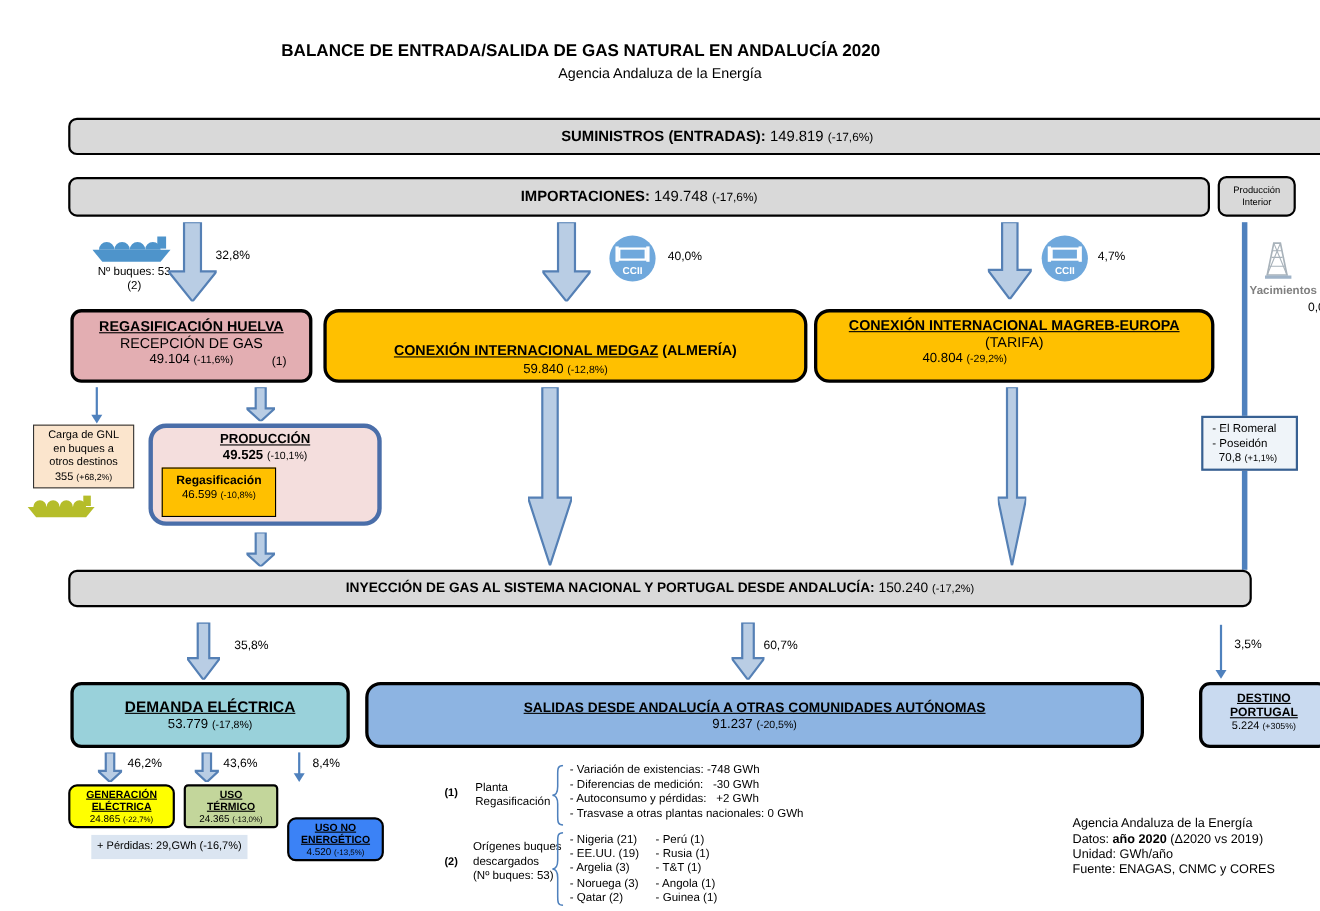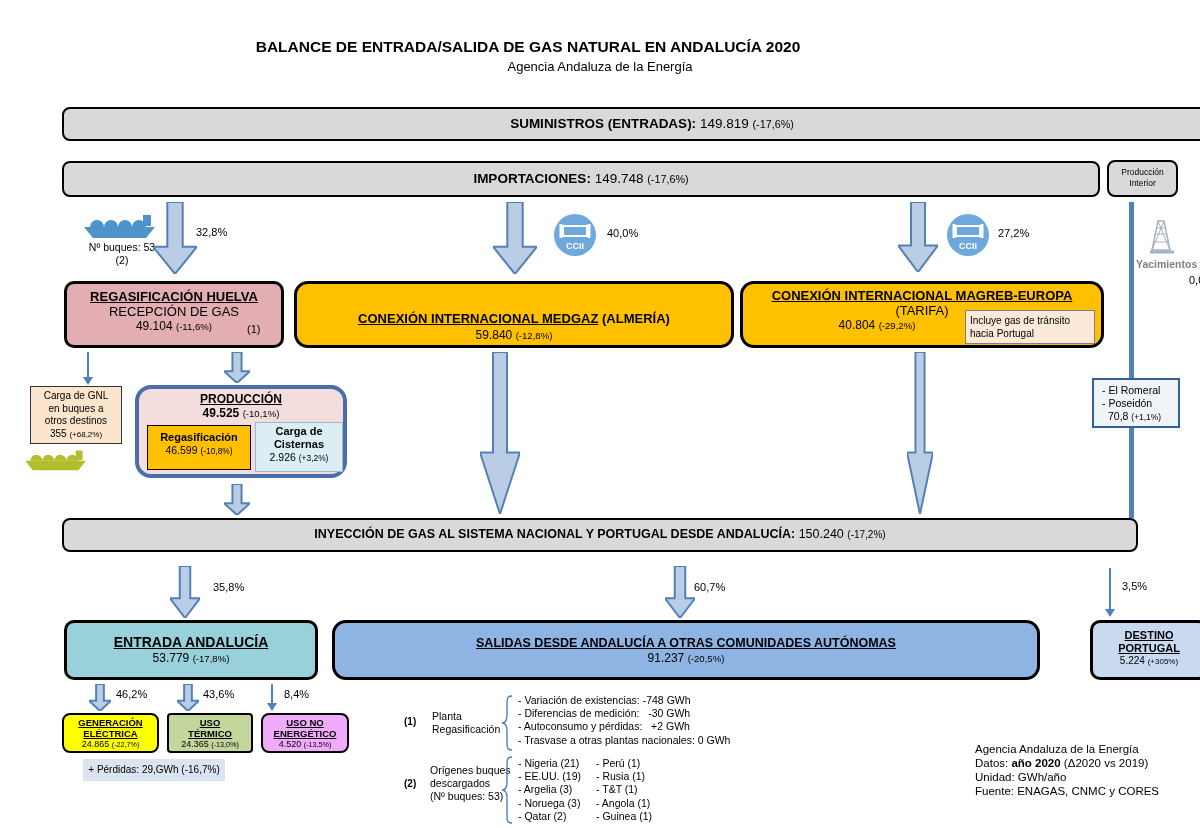--- a/index.html
+++ b/index.html
@@ -86,21 +86,21 @@
     </svg>
   <svg class="arr" viewBox="0 0 40 100" preserveAspectRatio="none" style="left:493px;top:202px;width:44px;height:72px;">
       <use href="#fatarrow"></use>
     </svg>
   <svg class="arr" viewBox="0 0 40 100" preserveAspectRatio="none" style="left:898px;top:202px;width:40px;height:70px;">
       <use href="#fatarrow"></use>
     </svg>
 
   <div class="pct" style="left:196px;top:226px;">32,8%</div>
   <div class="pct" style="left:607px;top:227px;">40,0%</div>
-  <div class="pct" style="left:998px;top:227px;">27,2%</div>
+  <div class="pct" style="left:998px;top:227px;">4,7%</div>
 
   
   <svg class="arr" viewBox="0 0 44 44" style="left:553px;top:213px;width:44px;height:44px;">
     <circle cx="22" cy="22" r="21" fill="#6fa8dc"></circle>
     <rect x="10" y="13" width="24" height="10" fill="none" stroke="#fff" stroke-width="2"></rect>
     <rect x="6.5" y="11" width="3" height="14" fill="#fff"></rect>
     <rect x="34.5" y="11" width="3" height="14" fill="#fff"></rect>
     <text x="22" y="36" text-anchor="middle" font-size="9" font-weight="bold" fill="#fff" font-family="Liberation Sans, sans-serif">CCII</text>
   </svg>
   <svg class="arr" viewBox="0 0 44 44" style="left:946px;top:213px;width:44px;height:44px;">
@@ -135,21 +135,20 @@
 
   
   <div class="box" style="left:740px;top:281px;width:364px;height:67px;background:#ffc000;border-width:3px;border-radius:14px;padding-top:4px;font-size:13px;line-height:15px;">
     <div class="b u">CONEXIÓN INTERNACIONAL MAGREB-EUROPA</div>
     <div>(TARIFA)</div>
     <div style="font-size:12px;margin-right:90px;">
       <span>40.804</span>
       <span class="delta">(-29,2%)</span>
     </div>
   </div>
-  <div class="abs" style="left:965px;top:310px;width:130px;height:34px;background:#fde9d9;border:1px solid #808080;box-sizing:border-box;font-size:10px;line-height:13px;padding:3px 4px;text-align:left;">Incluye gas de tránsito hacia Portugal</div>
 
   
   <div class="tarrow" style="left:87px;top:352px;height:26px;"></div>
   <svg class="arr" viewBox="0 0 40 100" preserveAspectRatio="none" style="left:224px;top:352px;width:26px;height:31px;">
       <use href="#fatarrow"></use>
     </svg>
 
   
   <div class="abs" style="left:30px;top:386px;width:92px;height:58px;background:#fbe5cd;border:1.5px solid #333;box-sizing:border-box;text-align:center;font-size:10px;line-height:12.5px;padding-top:3px;">
     <div>Carga de GNL</div>
@@ -177,28 +176,20 @@
       <span class="b">49.525</span>
       <span class="delta">(-10,1%)</span>
     </div>
     <div class="abs" style="left:8px;top:36px;width:104px;height:45px;background:#ffc000;border:1.5px solid #000;box-sizing:border-box;padding-top:5px;">
       <div class="b" style="font-size:11px;line-height:13px;">Regasificación</div>
       <div style="font-size:10.5px;">
         <span>46.599</span>
         <span class="delta">(-10,8%)</span>
       </div>
     </div>
-    <div class="abs" style="left:116px;top:33px;width:88px;height:50px;background:#daeef3;border:1.5px solid #9ab7d3;box-sizing:border-box;padding-top:2px;">
-      <div class="b" style="font-size:11px;line-height:13px;">Carga de</div>
-      <div class="b" style="font-size:11px;line-height:13px;">Cisternas</div>
-      <div style="font-size:10.5px;">
-        <span>2.926</span>
-        <span class="delta">(+3,2%)</span>
-      </div>
-    </div>
   </div>
 
   
   <div class="abs" style="left:1092px;top:378px;width:88px;height:50px;background:#eff4f9;border:2.5px solid #376092;box-sizing:border-box;font-size:10.5px;line-height:13px;padding:4px 0 0 8px;text-align:left;">
     <div>- El Romeral</div>
     <div>- Poseidón</div>
     <div style="padding-left:6px;">
       <span>70,8</span>
       <span class="delta">(+1,1%)</span>
     </div>
@@ -230,21 +221,21 @@
       <use href="#fatarrow"></use>
     </svg>
   <div class="tarrow" style="left:1109px;top:568px;height:42px;"></div>
 
   <div class="pct" style="left:213px;top:581px;">35,8%</div>
   <div class="pct" style="left:694px;top:581px;">60,7%</div>
   <div class="pct" style="left:1122px;top:580px;">3,5%</div>
 
   
   <div class="box" style="left:64px;top:620px;width:254px;height:60px;background:#99d1da;border-width:3px;padding-top:11px;">
-    <div class="b u" style="font-size:14px;line-height:17px;">ENTRADA ANDALUCÍA</div>
+    <div class="b u" style="font-size:14px;line-height:17px;">DEMANDA ELÉCTRICA</div>
     <div style="font-size:12px;">
       <span>53.779</span>
       <span class="delta">(-17,8%)</span>
     </div>
   </div>
 
   
   <div class="box" style="left:332px;top:620px;width:708px;height:60px;background:#8db4e2;border-width:3px;border-radius:14px;padding-top:13px;">
     <div class="b u" style="font-size:12.5px;line-height:15px;">SALIDAS DESDE ANDALUCÍA A OTRAS COMUNIDADES AUTÓNOMAS</div>
     <div style="font-size:12px;">
@@ -286,21 +277,21 @@
     </div>
   </div>
   <div class="box" style="left:167px;top:713px;width:86px;height:40px;background:#c3d69b;border-radius:4px;padding-top:2px;">
     <div class="b u" style="font-size:9.5px;line-height:11px;">USO</div>
     <div class="b u" style="font-size:9.5px;line-height:11px;">TÉRMICO</div>
     <div style="font-size:9px;">
       <span>24.365</span>
       <span class="delta">(-13,0%)</span>
     </div>
   </div>
-  <div class="box" style="left:261px;top:713px;width:88px;height:40px;background:#f0abfc;border-radius:8px;padding-top:2px;">
+  <div class="box" style="left:261px;top:743px;width:88px;height:40px;background:#3b82f6;border-radius:8px;padding-top:2px;">
     <div class="b u" style="font-size:9.5px;line-height:11px;">USO NO</div>
     <div class="b u" style="font-size:9.5px;line-height:11px;">ENERGÉTICO</div>
     <div style="font-size:9px;">
       <span>4.520</span>
       <span class="delta">(-13,5%)</span>
     </div>
   </div>
 
   
   <div class="abs" style="left:83px;top:759px;width:142px;height:22px;background:#dbe5f1;font-size:10px;line-height:22px;text-align:center;">+ Pérdidas: 29,GWh (-16,7%)</div>

